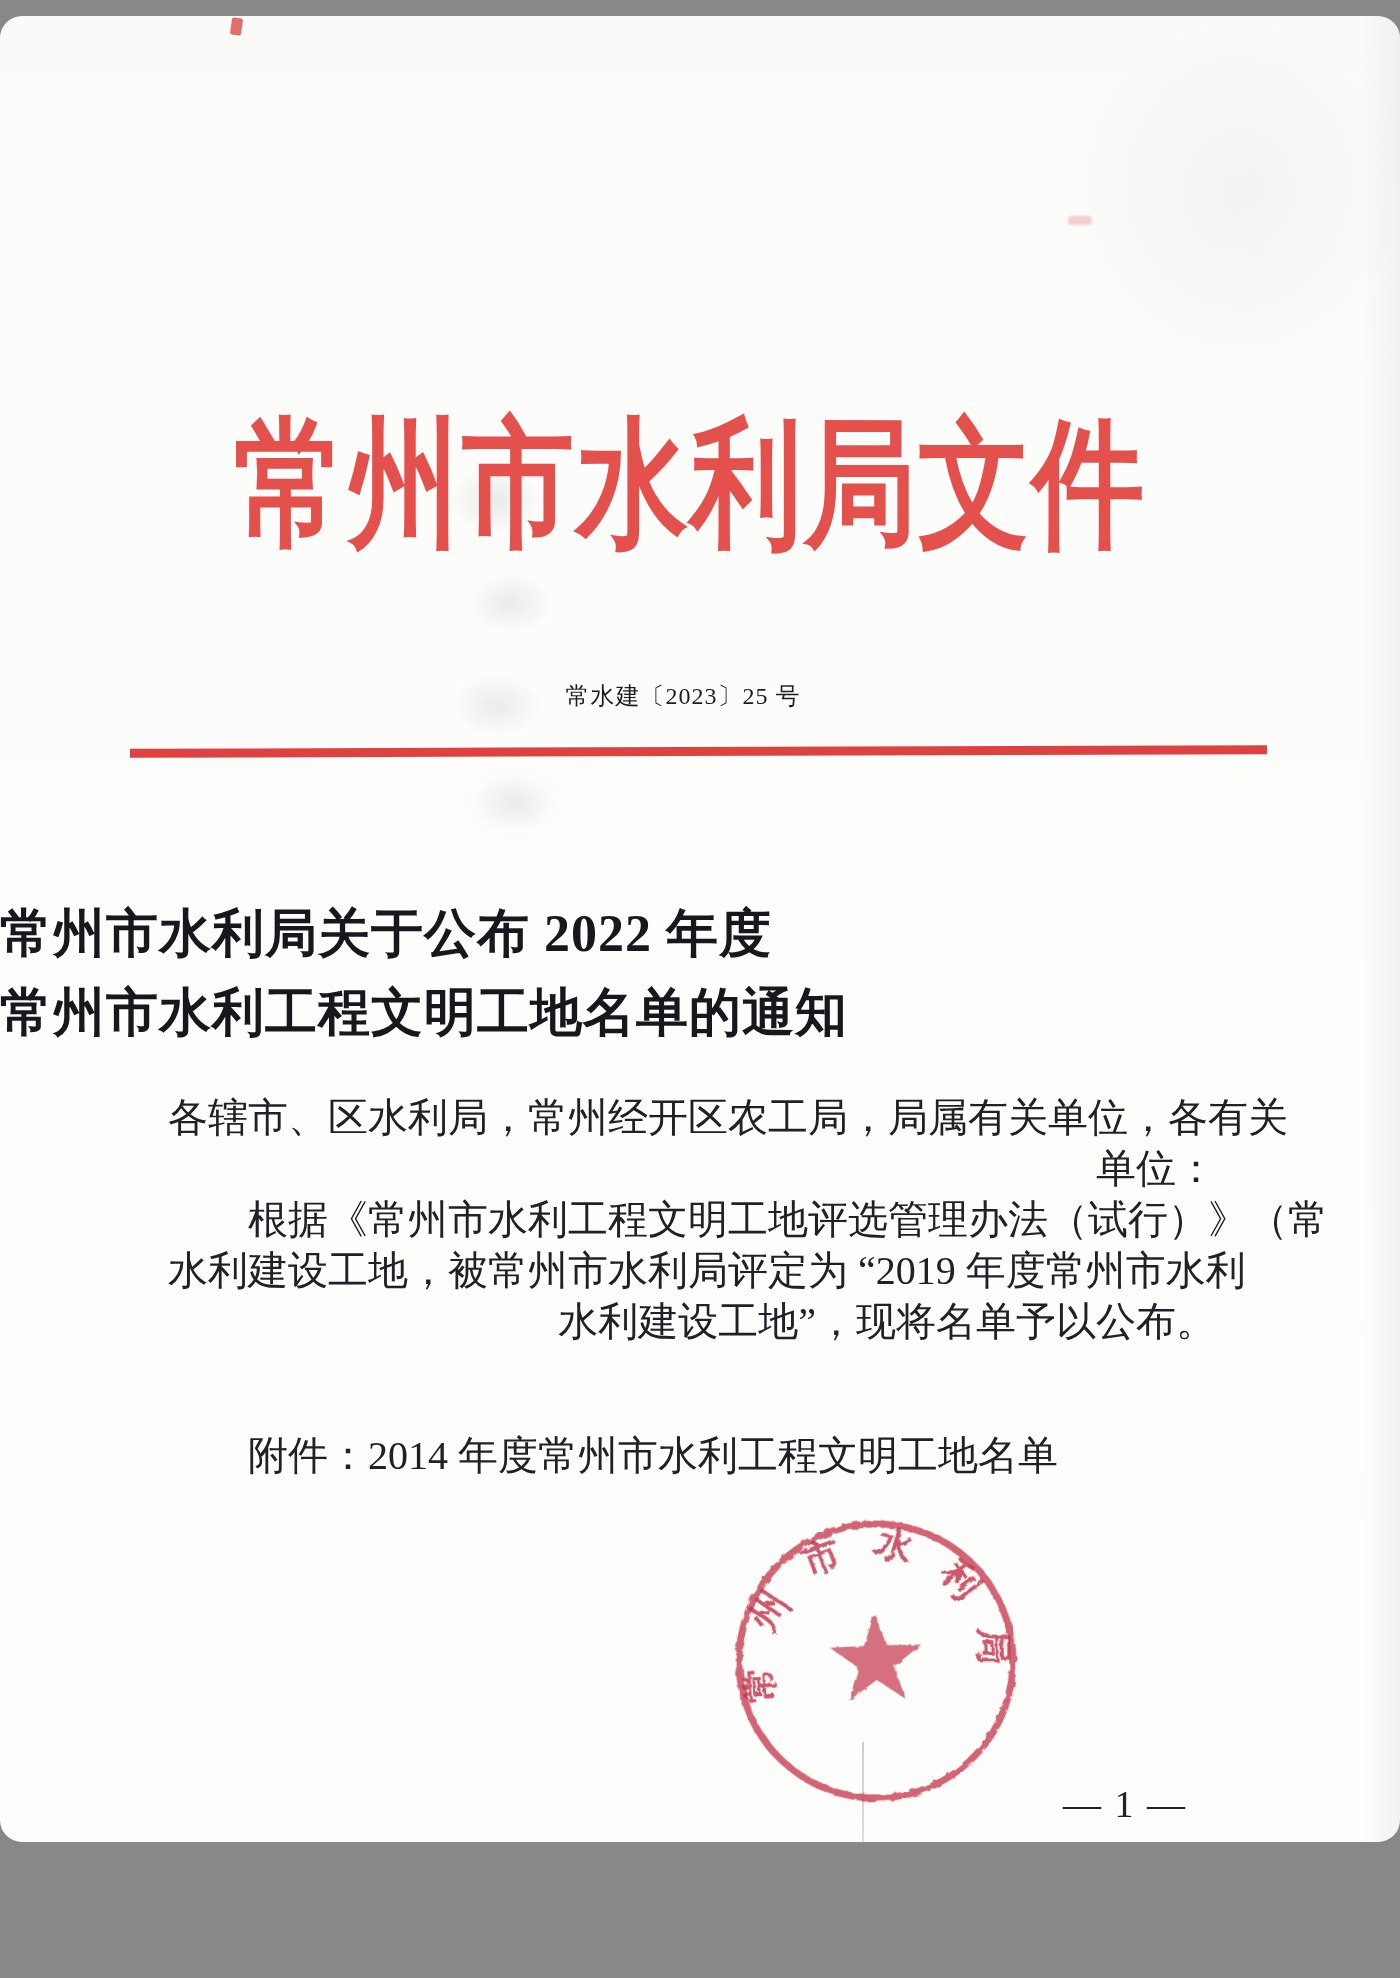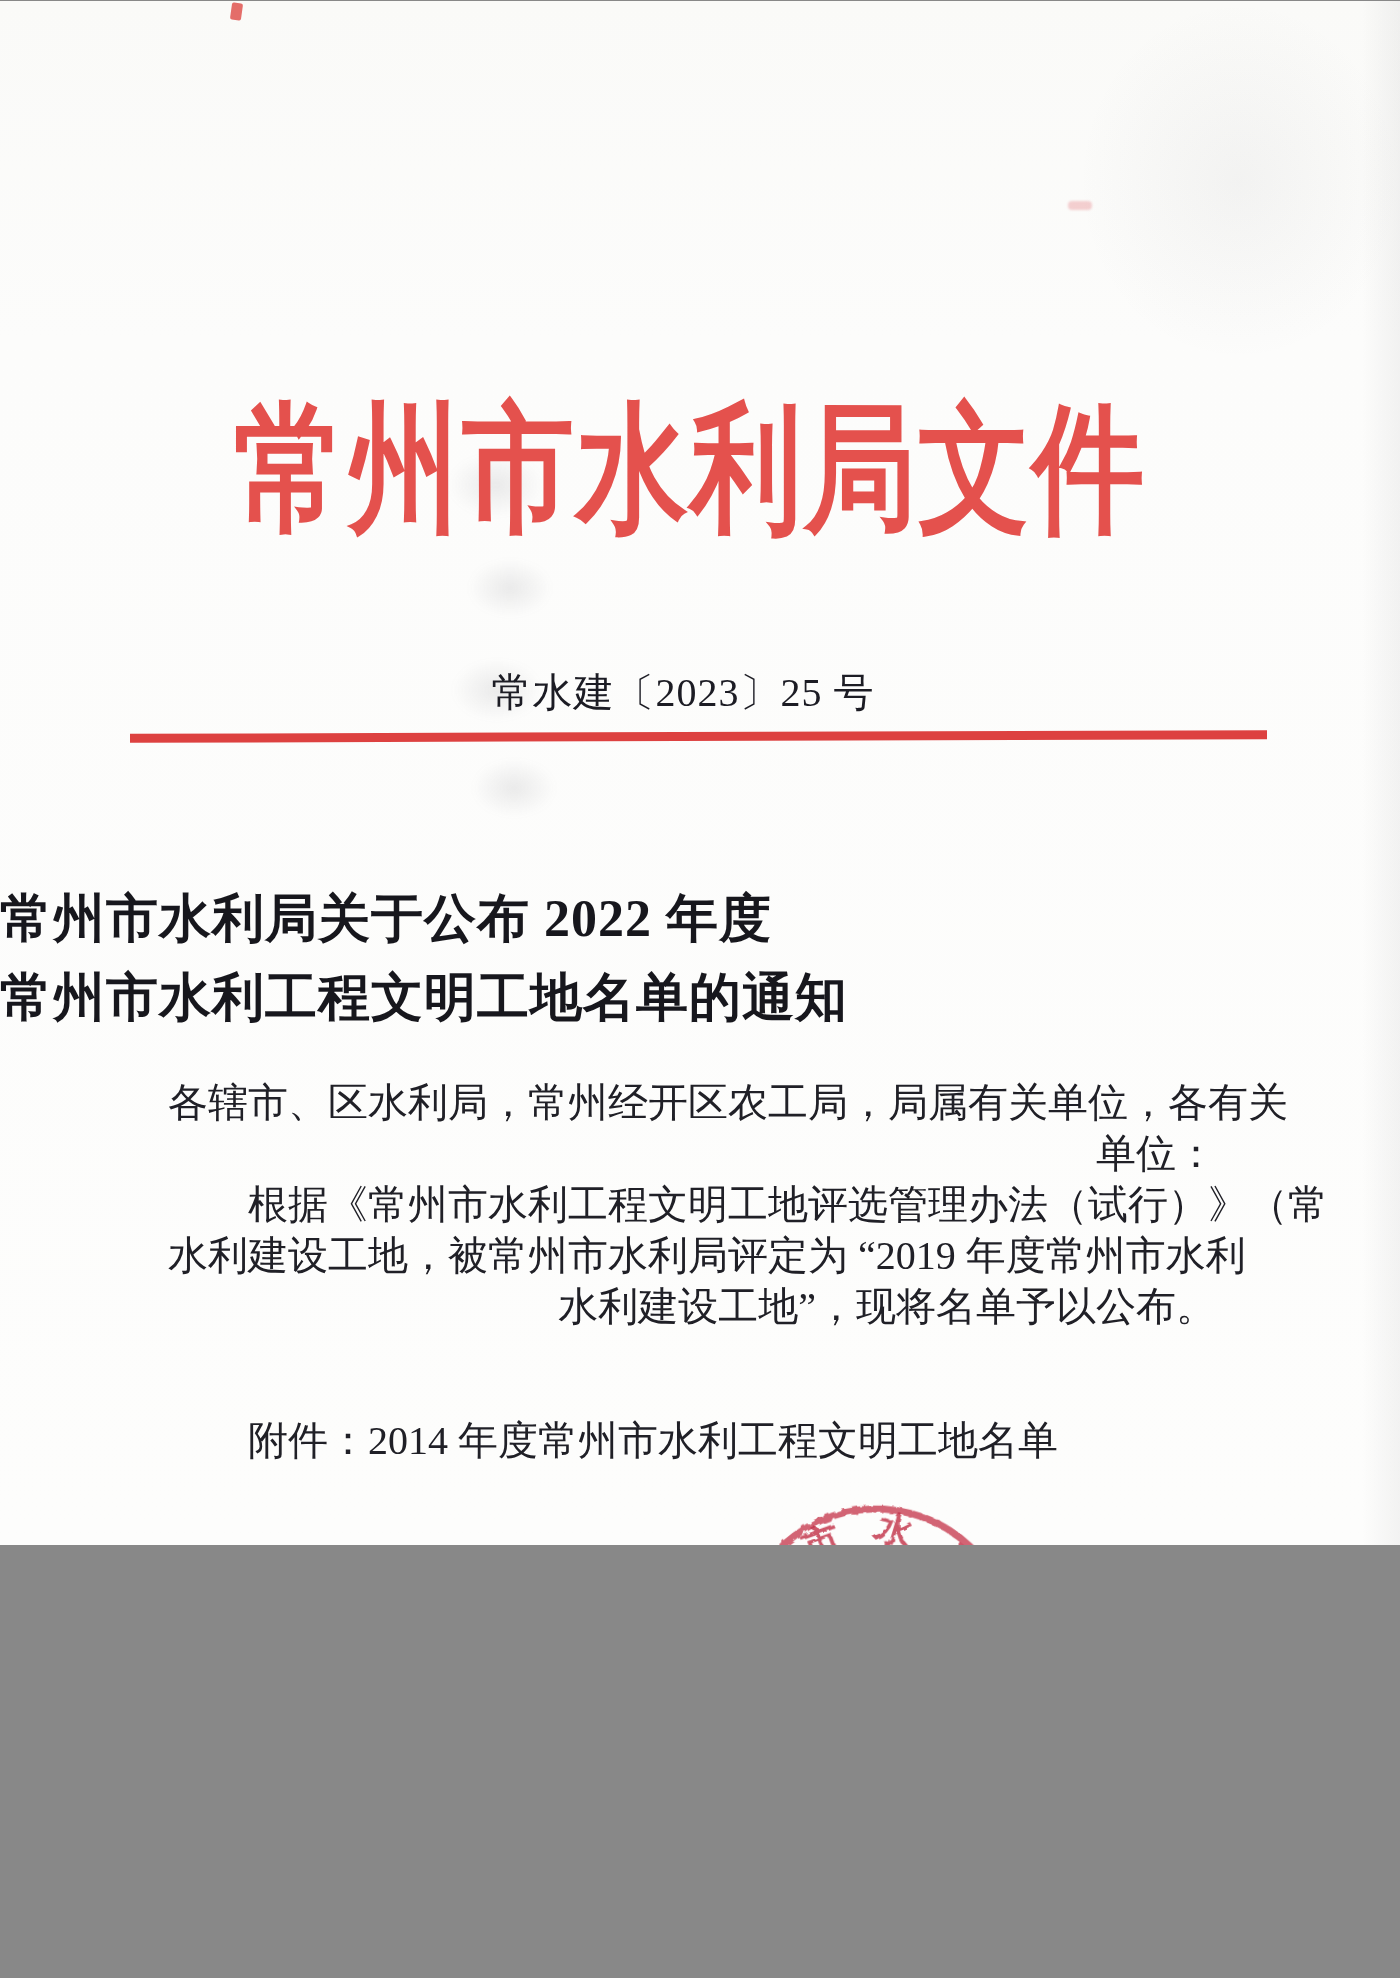--- a/index.html
+++ b/index.html
@@ -1,22 +1,23 @@
 <!DOCTYPE html>
 <html><head>
 <meta charset="utf-8">
 <style>
   html,body{margin:0;padding:0;background:#888;}
   .page{
     position:relative;
-    width:1400px;height:1544px;
-    margin:1px auto;
+    width:1400px;height:1826px;
+    margin:16px auto;
     background:linear-gradient(180deg,#fafaf8 0%, #fcfcfb 22%, #fdfdfc 100%);
     overflow:hidden;
     font-family:"Liberation Serif","DejaVu Serif",serif;
+    border-radius:22px;
   }
   
   .shade-tr{position:absolute;right:0;top:0;width:460px;height:600px;
     background:radial-gradient(closest-side at 65% 30%, rgba(95,95,100,.055), rgba(95,95,100,0));}
   .shade-right{position:absolute;right:0;top:0;width:38px;height:100%;
     background:linear-gradient(90deg, rgba(100,100,105,0), rgba(100,100,105,.07));}
   .ghost{position:absolute;border-radius:50%;filter:blur(3px);
     background:radial-gradient(closest-side, rgba(110,110,118,.13), rgba(110,110,118,0));}
   .g1{left:448px;top:452px;width:96px;height:64px;}
   .g2{left:468px;top:558px;width:84px;height:58px;}
@@ -31,21 +32,21 @@
   
   .masthead{
     position:absolute;top:398px;left:0;width:1380px;text-align:center;
     font-size:112px;font-weight:700;line-height:1;letter-spacing:2px;
     color:#e4514d;transform:scaleY(1.25);transform-origin:50% 0;
     white-space:nowrap;
   }
   
   .doc-number{
     position:absolute;top:664px;left:0;width:1366px;text-align:center;
-    font-size:40px;color:#1c1c24;letter-spacing:1px;white-space:nowrap;
+    font-size:24px;color:#1c1c24;letter-spacing:1px;white-space:nowrap;
   }
   
   .red-divider{
     position:absolute;top:731px;left:130px;width:1137px;height:9px;
     background:#dd4140;transform:rotate(-0.18deg);
   }
   
   .notice-title{
     position:absolute;top:878px;left:0;width:1380px;
     font-size:52px;font-weight:900;color:#17171d;line-height:79px;

